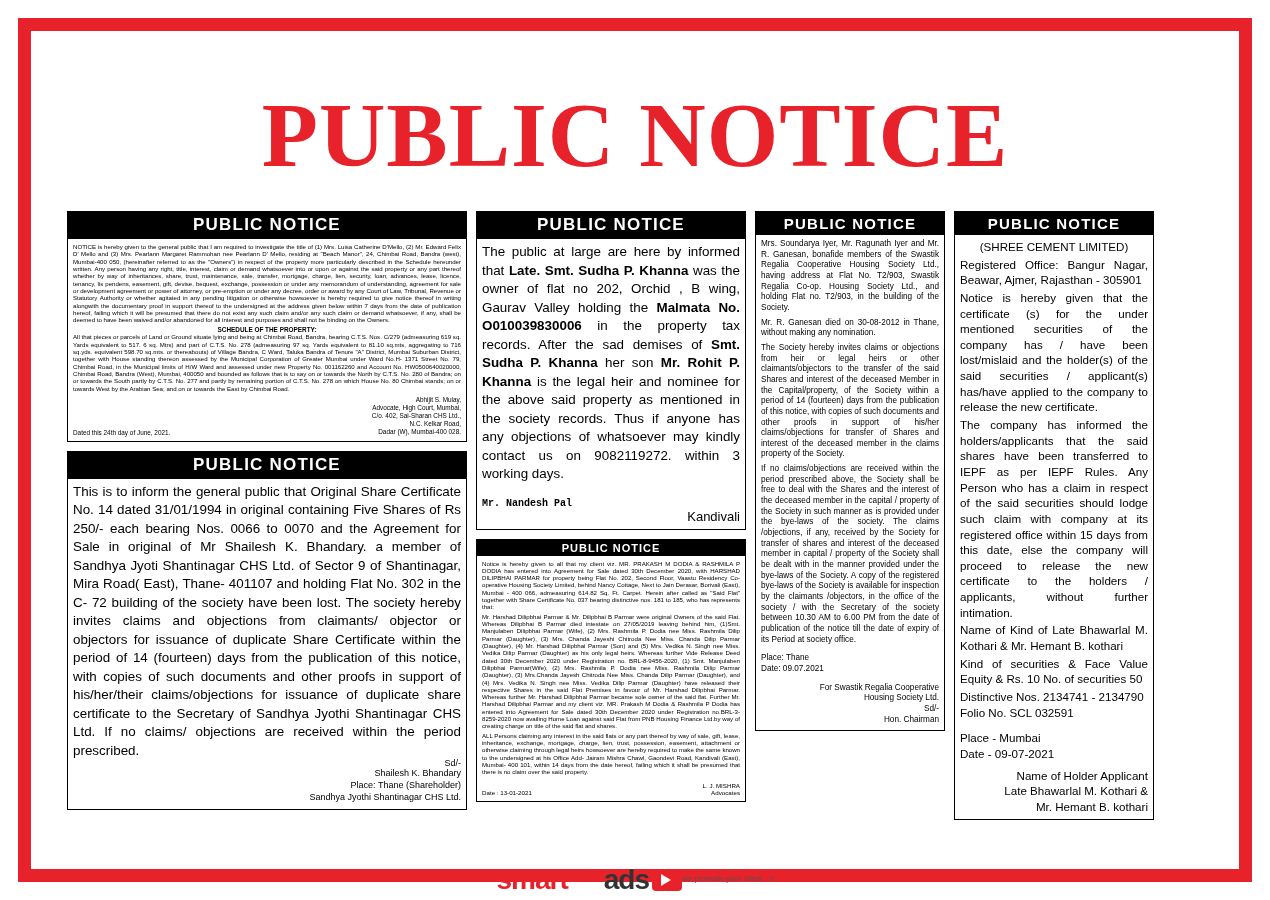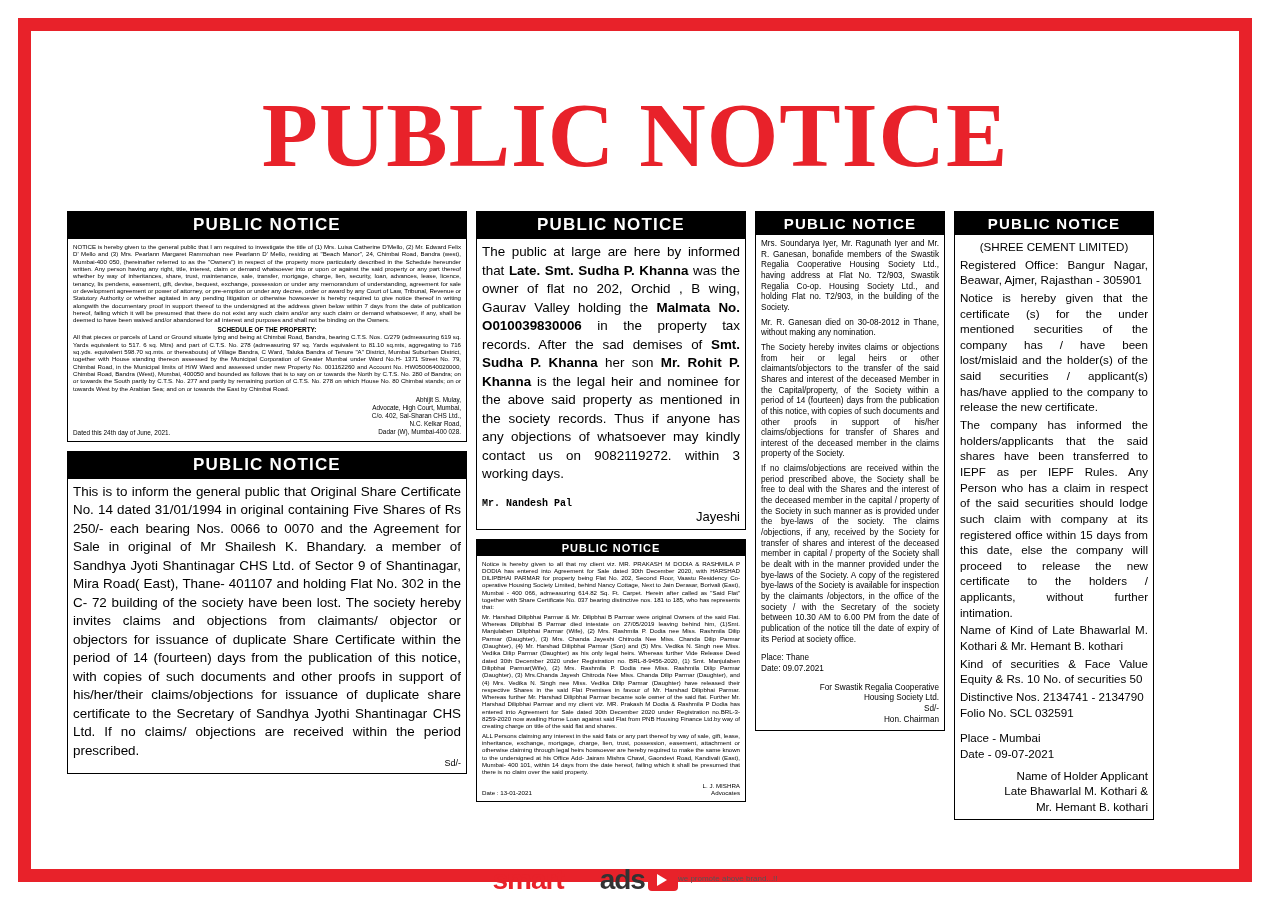--- a/index.html
+++ b/index.html
@@ -177,35 +177,40 @@
                 </div>
               </div>
             </div>
           </div>
 
           <div class="box">
             <div class="bar big">PUBLIC NOTICE</div>
             <div class="body">
               <div class="t13">This is to inform the general public that Original Share Certificate No. 14 dated 31/01/1994 in original containing Five Shares of Rs 250/- each bearing Nos. 0066 to 0070 and the Agreement for Sale in original of Mr Shailesh K. Bhandary. a member of Sandhya Jyoti Shantinagar CHS Ltd. of Sector 9 of Shantinagar, Mira Road( East), Thane- 401107 and holding Flat No. 302 in the C- 72 building of the society have been lost. The society hereby invites claims and objections from claimants/ objector or objectors for issuance of duplicate Share Certificate within the period of 14 (fourteen) days from the publication of this notice, with copies of such documents and other proofs in support of his/her/their claims/objections for issuance of duplicate share certificate to the Secretary of Sandhya Jyothi Shantinagar CHS Ltd. If no claims/ objections are received within the period prescribed.</div>
               <div class="right" style="font-size:9px;margin-top:-2px;">Sd/-</div>
+              <div class="right" style="font-size:9px;line-height:1.3;">
+                <div>Shailesh K. Bhandary</div>
+                <div>Place: Thane (Shareholder)</div>
+                <div>Sandhya Jyothi Shantinagar CHS Ltd.</div>
+              </div>
             </div>
           </div>
 
         </div>
 
         <div class="col col2">
 
           <div class="box">
             <div class="bar big">PUBLIC NOTICE</div>
             <div class="body">
               <div class="t13">
                 <span>The public at large are here by informed that </span><b>Late. Smt. Sudha P. Khanna</b><span> was the owner of flat no 202, Orchid , B wing, Gaurav Valley holding the </span><b>Malmata No. O010039830006</b><span> in the property tax records. After the sad demises of </span><b>Smt. Sudha P. Khanna</b><span> her son </span><b>Mr. Rohit P. Khanna</b><span> is the legal heir and nominee for the above said property as mentioned in the society records. Thus if anyone has any objections of whatsoever may kindly contact us on 9082119272. within 3 working days.</span>
               </div>
               <div class="adv-name mt14">Mr. Nandesh Pal</div>
-              <div class="adv-sub">Jayeshi</div>
+              <div class="adv-sub">Kandivali</div>
             </div>
           </div>
 
           <div class="box">
             <div class="bar sm">PUBLIC NOTICE</div>
             <div class="body">
               <div class="t6">Notice is hereby given to all that my client viz. MR. PRAKASH M DODIA &amp; RASHMILA P DODIA has entered into Agreement for Sale dated 30th December 2020, with HARSHAD DILIPBHAI PARMAR for property being Flat No. 202, Second Floor, Vaastu Residency Co-operative Housing Society Limited, behind Nancy Cottage, Next to Jain Derasar, Borivali (East), Mumbai - 400 066, admeasuring 614.82 Sq. Ft. Carpet. Herein after called as "Said Flat" together with Share Certificate No. 037 bearing distinctive nos. 181 to 185, who has represents that:</div>
               <div class="t6 mt2">Mr. Harshad Dilipbhai Parmar &amp; Mr. Dilipbhai B Parmar were original Owners of the said Flat. Whereas Dilipbhai B Parmar died intestate on 27/05/2019 leaving behind him, (1)Smt. Manjulaben Dilipbhai Parmar (Wife), (2) Mrs. Rashmila P. Dodia nee Miss. Rashmila Dilip Parmar (Daughter), (3) Mrs. Chanda Jayeshi Chitroda Nee Miss. Chanda Dilip Parmar (Daughter), (4) Mr. Harshad Dilipbhai Parmar (Son) and (5) Mrs. Vedika N. Singh nee Miss. Vedika Dilip Parmar (Daughter) as his only legal heirs. Whereas further Vide Release Deed dated 30th December 2020 under Registration no. BRL-8-9456-2020, (1) Smt. Manjulaben Dilipbhai Parmar(Wife), (2) Mrs. Rashmila P. Dodia nee Miss. Rashmila Dilip Parmar (Daughter), (3) Mrs.Chanda Jayesh Chitroda Nee Miss. Chanda Dilip Parmar (Daughter), and (4) Mrs. Vedika N. Singh nee Miss. Vedika Dilip Parmar (Daughter) have released their respective Shares in the said Flat Premises in favour of Mr. Harshad Dilipbhai Parmar. Whereas further Mr. Harshad Dilipbhai Parmar became sole owner of the said flat. Further Mr. Harshad Dilipbhai Parmar and my client viz. MR. Prakash M Dodia &amp; Rashmila P Dodia has entered into Agreement for Sale dated 30th December 2020 under Registration no.BRL-3-8259-2020 now availing Home Loan against said Flat from PNB Housing Finance Ltd.by way of creating charge on title of the said flat and shares.</div>
               <div class="t6 mt2">ALL Persons claiming any interest in the said flats or any part thereof by way of sale, gift, lease, inheritance, exchange, mortgage, charge, lien, trust, possession, easement, attachment or otherwise claiming through legal heirs howsoever are hereby required to make the same known to the undersigned at his Office Add- Jairam Mishra Chawl, Gaondevi Road, Kandivali (East), Mumbai- 400 101, within 14 days from the date hereof, failing which it shall be presumed that there is no claim over the said property.</div>
               <div class="flexrow mt6">
@@ -267,17 +272,17 @@
     </div>
   </div>
 
   <div class="footer">
     <div class="logo">
       <div class="logo-row">
         <span class="logo-smart">smart</span>
         <span class="logo-ads">ads</span>
         <span class="logo-mark"></span>
       </div>
-      <div class="logo-tag">we promote above brand...!!</div>
+      <div class="logo-tag">we promote your client...!!</div>
     </div>
   </div>
 
 </div>
 
 </body></html>

